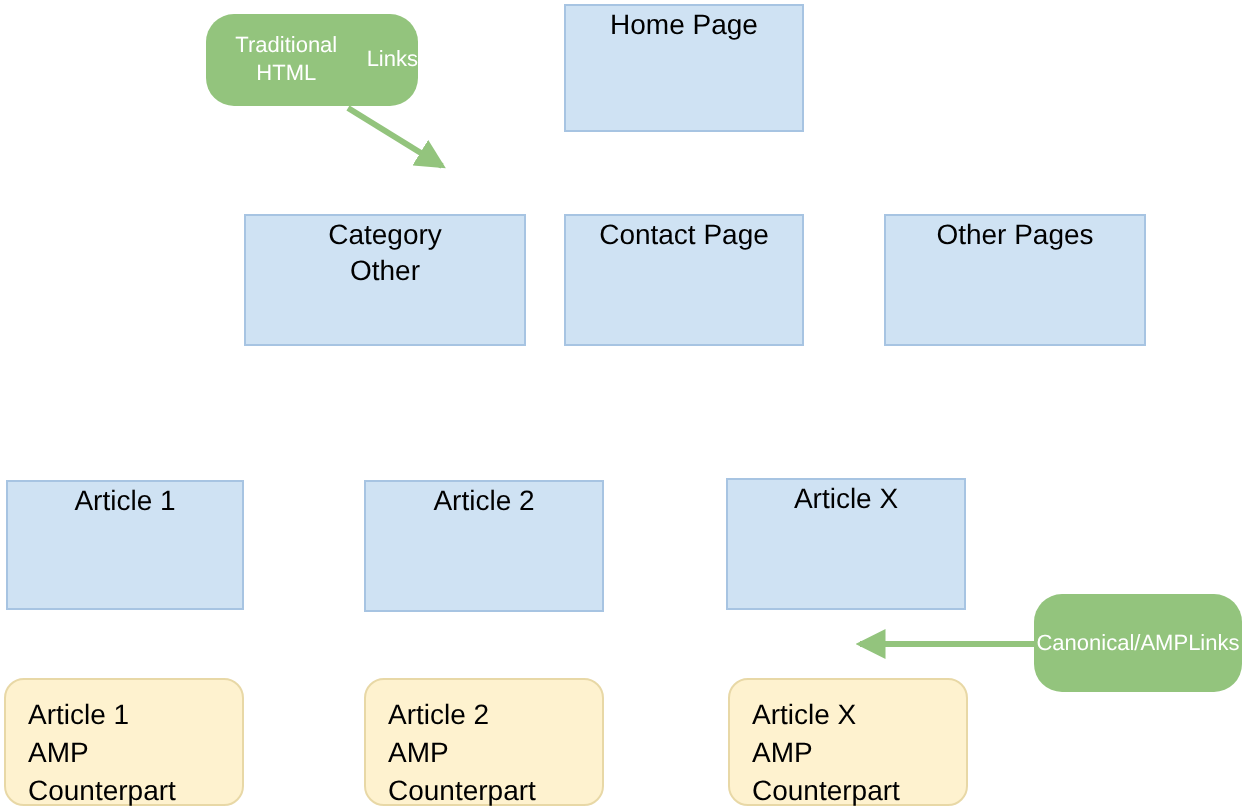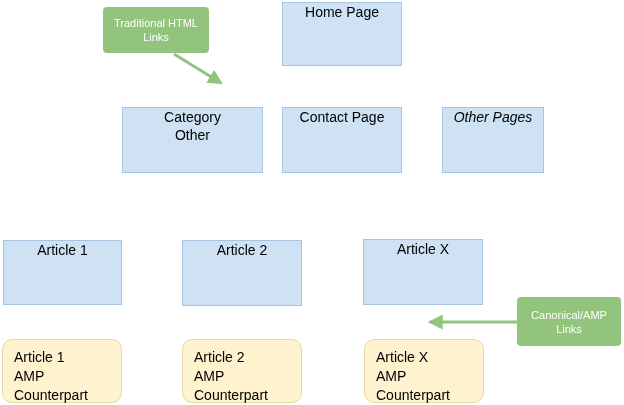--- a/index.html
+++ b/index.html
@@ -40,35 +40,35 @@
     font-size:14px;
     line-height:19px;
     padding:8px 11px;
     text-align:left;
   }
   .amp span{display:block;}
   .callout{
     position:absolute;
     box-sizing:border-box;
     background:var(--callout_fill);
-    border-radius:4px;
+    border-radius:14px;
     color:var(--callout_text);
     font-size:11px;
     line-height:14px;
     display:flex;
-    flex-direction:column;
+    flex-direction:row;
     align-items:center;
     justify-content:center;
     text-align:center;
   }
 
   .n-home     {left:282px; top:2px;   width:120px; height:64px;}
   .n-category {left:122px; top:107px; width:141px; height:66px;}
   .n-contact  {left:282px; top:107px; width:120px; height:66px;}
-  .n-other    {left:442px; top:107px; width:102px; height:66px;font-style:italic;}
+  .n-other    {left:442px; top:107px; width:131px; height:66px;}
   .n-article1 {left:3px;   top:240px; width:119px; height:65px;}
   .n-article2 {left:182px; top:240px; width:120px; height:66px;}
   .n-articleX {left:363px; top:239px; width:120px; height:66px;}
   .n-amp1     {left:2px;   top:339px; width:120px; height:64px;}
   .n-amp2     {left:182px; top:339px; width:120px; height:64px;}
   .n-ampX     {left:364px; top:339px; width:120px; height:64px;}
   .c-traditional {left:103px; top:7px;   width:106px; height:46px;}
   .c-canonical   {left:517px; top:297px; width:104px; height:49px;}
 
   .overlay{position:absolute;left:0;top:0;width:624px;height:405px;pointer-events:none;}

